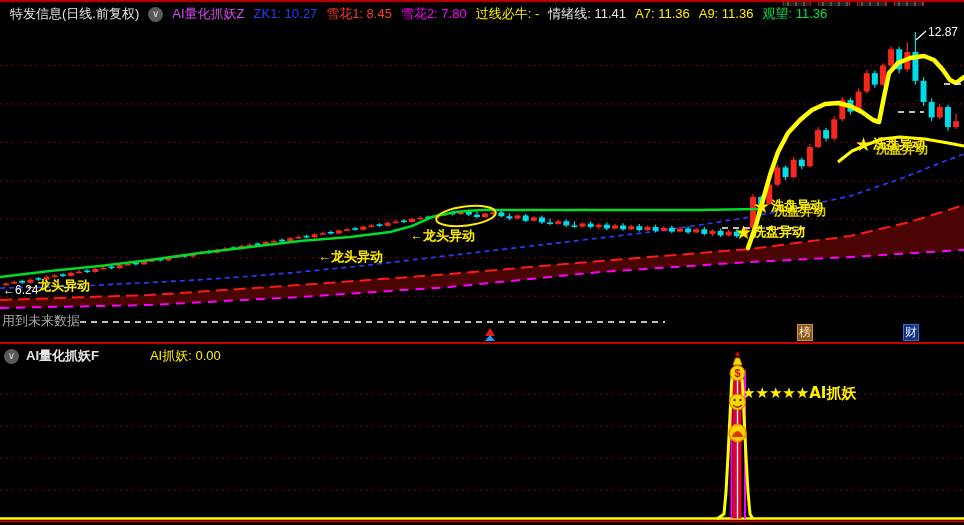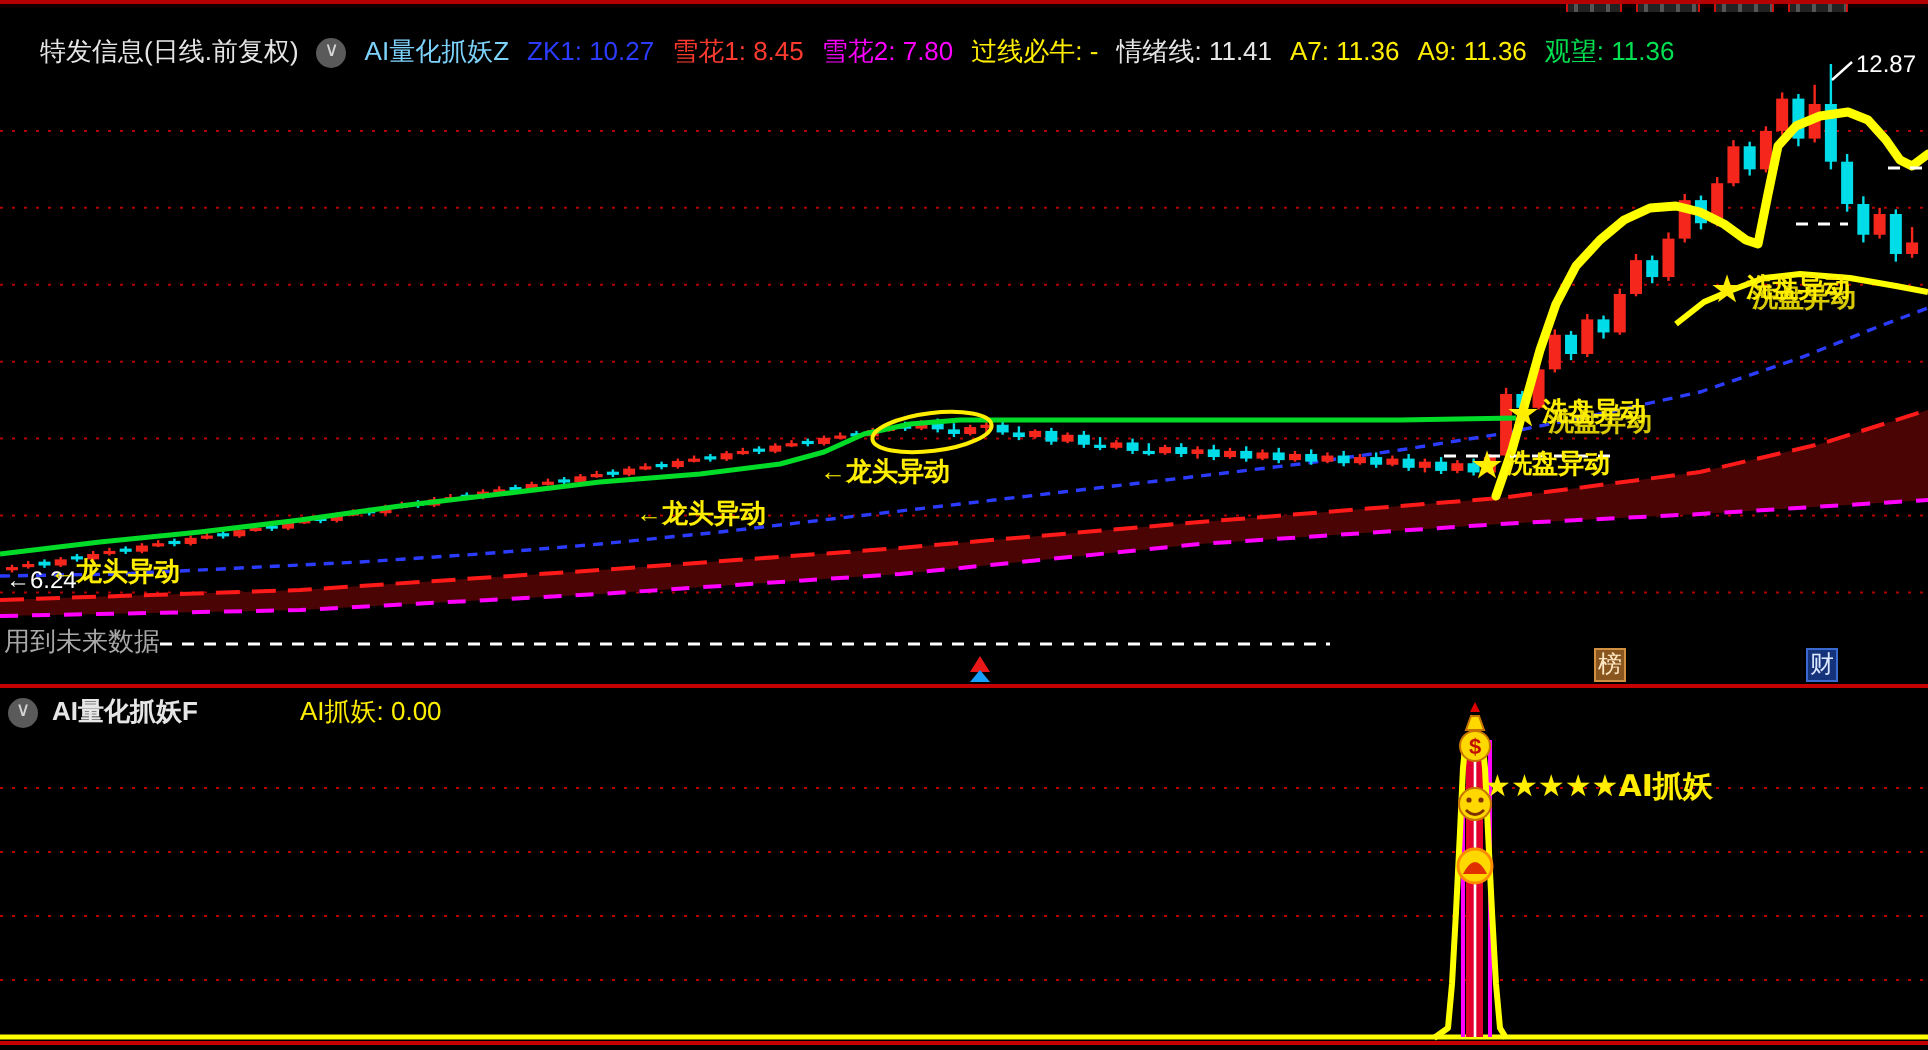--- a/index.html
+++ b/index.html
@@ -5,22 +5,22 @@
   html,body{margin:0;padding:0;background:#000;}
   *{box-sizing:border-box;}
   .screen{position:relative;width:964px;height:525px;background:#000;overflow:hidden;
           font-family:"Liberation Sans","DejaVu Sans",sans-serif;}
   
   .top-strip{position:absolute;left:0;top:0;width:964px;height:4px;background:#120000;
              border-top:2px solid #b40000;}
   .top-strip .stub{position:absolute;top:0;height:4px;border-left:1px solid #d01010;border-right:1px solid #d01010;
                    background:repeating-linear-gradient(90deg,#222 0 3px,#555 3px 5px,#222 5px 8px);}
   
-  .info-bar{position:absolute;left:0;top:16px;width:953px;height:20px;display:flex;align-items:center;
-            gap:9px;padding-left:20px;font-size:13px;white-space:nowrap;color:#e6e6e6;}
+  .info-bar{position:absolute;left:0;top:4px;width:953px;height:20px;display:flex;align-items:center;
+            gap:9px;padding-left:10px;font-size:13px;white-space:nowrap;color:#e6e6e6;}
   .chev{display:inline-flex;align-items:center;justify-content:center;width:15px;height:15px;border-radius:50%;
         background:#5a5a5a;color:#d6d6d6;font-size:10px;line-height:1;flex:0 0 auto;}
   .fld{display:inline-block;}
   
   .main-chart{position:absolute;left:0;top:24px;width:964px;height:320px;}
   .divider{position:absolute;left:0;top:342px;width:964px;height:2px;background:#c40000;}
   .sub-panel{position:absolute;left:0;top:344px;width:964px;height:181px;}
   .sub-header{position:absolute;left:4px;top:3px;display:flex;align-items:center;gap:7px;font-size:13px;
               color:#e6e6e6;white-space:nowrap;z-index:5;}
   
@@ -43,21 +43,21 @@
   <div class="top-strip">
     <span class="stub" style="left:783px;width:28px;"></span>
     <span class="stub" style="left:818px;width:32px;"></span>
     <span class="stub" style="left:857px;width:30px;"></span>
     <span class="stub" style="left:894px;width:30px;"></span>
   </div>
 
   <div class="info-bar">
     <span class="fld" style="color:#e6e6e6;">特发信息(日线.前复权)</span>
     <span class="chev">∨</span>
-    <span class="fld" style="color:#7dd3fc;">AI量化抓妖Z</span>
+    <span class="fld" style="color:#d946ef;">AI量化抓妖Z</span>
     <span id="info-fields"><span class="fld" style="color: rgb(43, 60, 255); margin-right: 9px;">ZK1: 10.27</span><span class="fld" style="color: rgb(255, 59, 48); margin-right: 9px;">雪花1: 8.45</span><span class="fld" style="color: rgb(255, 0, 255); margin-right: 9px;">雪花2: 7.80</span><span class="fld" style="color: rgb(255, 238, 0); margin-right: 9px;">过线必牛: -</span><span class="fld" style="color: rgb(230, 230, 230); margin-right: 9px;">情绪线: 11.41</span><span class="fld" style="color: rgb(255, 238, 0); margin-right: 9px;">A7: 11.36</span><span class="fld" style="color: rgb(255, 238, 0); margin-right: 9px;">A9: 11.36</span><span class="fld" style="color: rgb(0, 224, 80); margin-right: 9px;">观望: 11.36</span></span>
   </div>
 
   <div class="main-chart">
     <svg id="main-svg" width="964" height="320" viewBox="0 0 964 320">
         <g>
           <line x1="0" y1="41.46019999999997" x2="964" y2="41.46019999999997" stroke="#b40000" stroke-width="1" stroke-dasharray="1.5,4.5"></line>
           <line x1="0" y1="79.92019999999997" x2="964" y2="79.92019999999997" stroke="#b40000" stroke-width="1" stroke-dasharray="1.5,4.5"></line>
           <line x1="0" y1="118.38019999999997" x2="964" y2="118.38019999999997" stroke="#b40000" stroke-width="1" stroke-dasharray="1.5,4.5"></line>
           <line x1="0" y1="156.84019999999998" x2="964" y2="156.84019999999998" stroke="#b40000" stroke-width="1" stroke-dasharray="1.5,4.5"></line>

